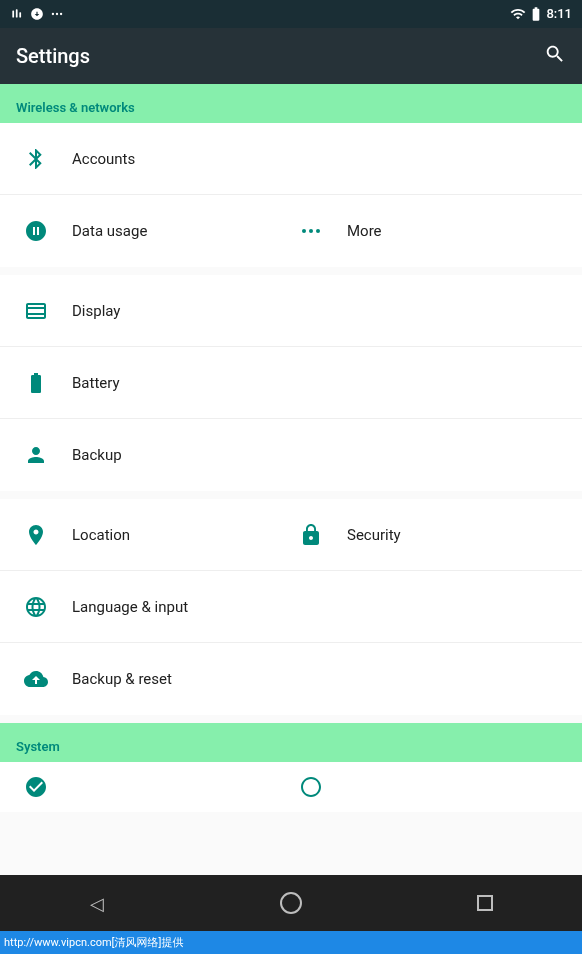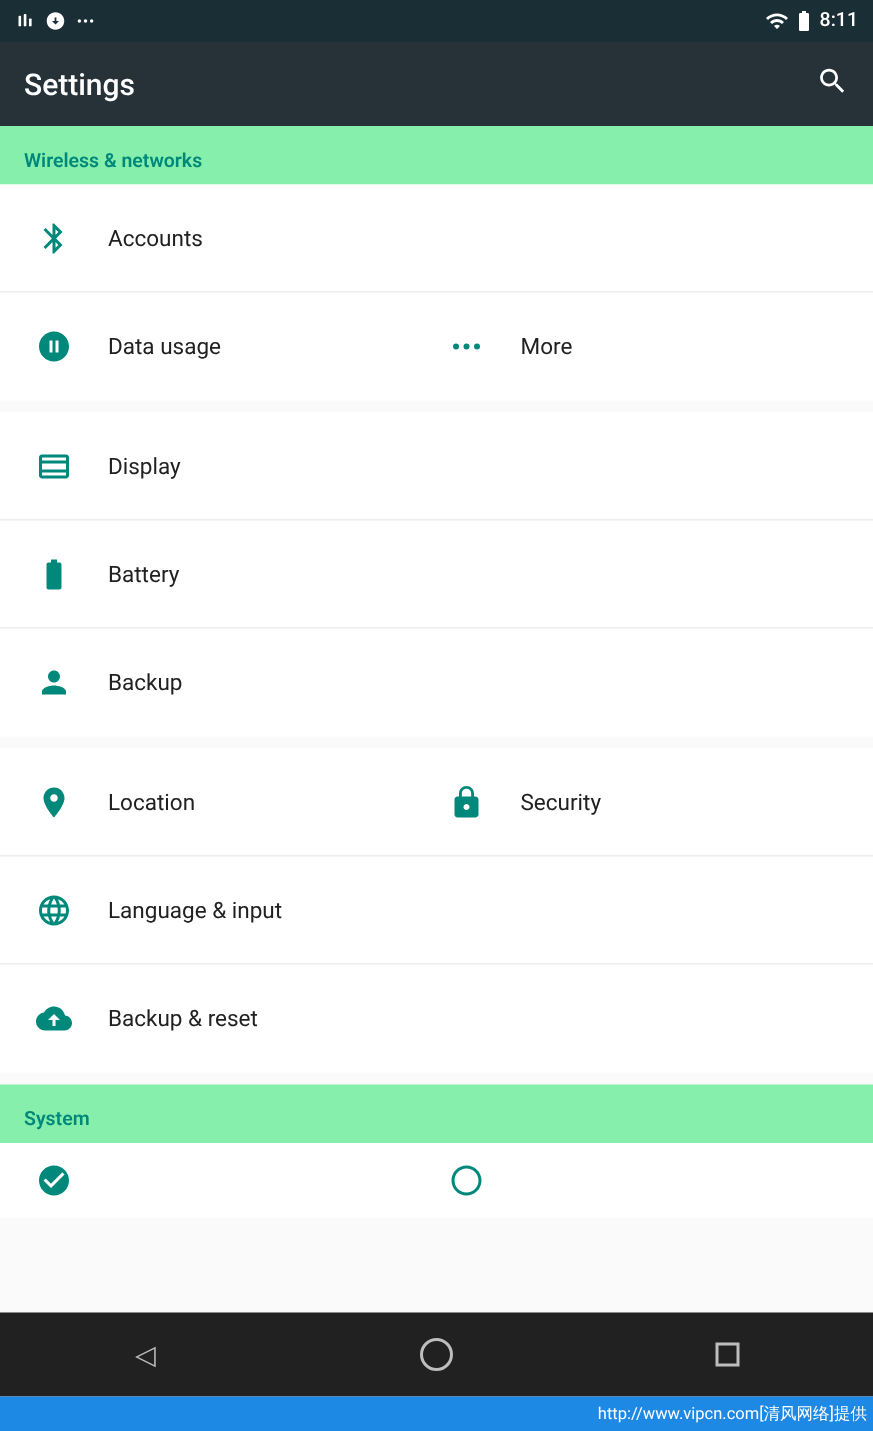--- a/index.html
+++ b/index.html
@@ -133,21 +133,21 @@
       display: flex;
       align-items: center;
       justify-content: center;
     }
 
     
     .watermark {
       background: #1e88e5;
       color: white;
       font-size: 11px;
-      text-align: right;
+      text-align: left;
       padding: 4px;
       flex-shrink: 0;
     }
 
     
     svg {
       width: 24px;
       height: 24px;
       fill: #00897b;
     }

